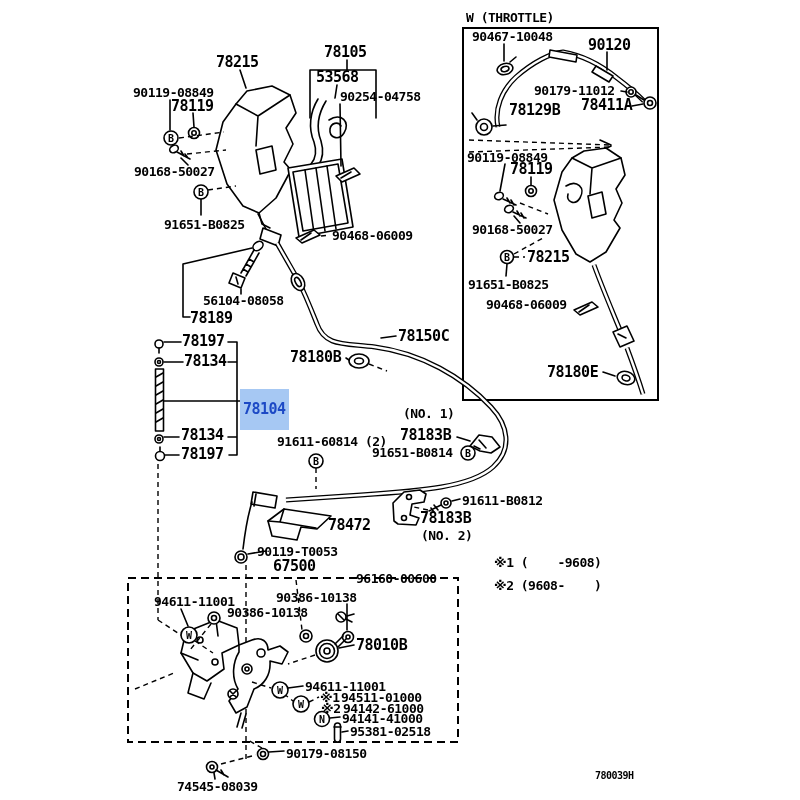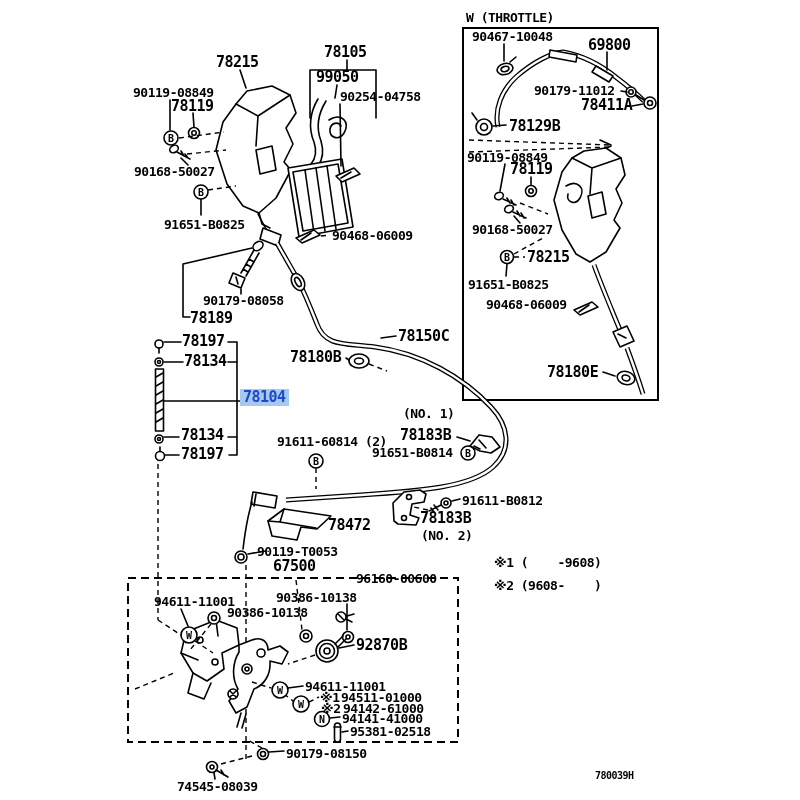--- a/index.html
+++ b/index.html
@@ -3,21 +3,21 @@
 <meta charset="utf-8">
 <style>
   html,body{margin:0;padding:0;background:#fff;}
   .stage{position:relative;width:800px;height:800px;background:#ffffff;overflow:hidden;
          font-family:"DejaVu Sans Mono","DejaVu Sans",monospace;}
   svg{position:absolute;left:0;top:0;}
   .lbl{position:absolute;font-weight:bold;color:#000;line-height:1;white-space:pre;z-index:3;}
   .sm{font-size:13px;letter-spacing:-0.5px;}
   .lg{font-size:15px;letter-spacing:-0.5px;}
   .xs{font-size:10px;letter-spacing:-0.5px;}
-  .hl{background:#a6c8f3;color:#1c49c5;padding:1px 3px;}
+  .hl{background:#a6c8f3;color:#1c49c5;padding:13px 3px;}
   
   .ln{fill:none;stroke:#000;stroke-width:1.6;stroke-linecap:round;stroke-linejoin:round;}
   .fw{fill:#fff;stroke:#000;stroke-width:1.6;stroke-linejoin:round;}
   .dl{fill:none;stroke:#000;stroke-width:1.4;stroke-dasharray:5 4;}
   .co{fill:none;stroke:#000;stroke-width:5;}
   .ci{fill:none;stroke:#fff;stroke-width:2.4;}
   .bx{fill:none;stroke:#000;stroke-width:2;}
   .bxd{fill:none;stroke:#000;stroke-width:2;stroke-dasharray:8 5;}
   .clt{font:bold 10px "DejaVu Sans Mono",monospace;text-anchor:middle;fill:#000;}
 </style>
@@ -309,26 +309,26 @@
   <g>
     <circle class="fw" cx="322" cy="719" r="7.5"></circle>
         <text class="clt" x="322" y="722.5">N</text>
   </g>
 </svg>
 
 <div class="lbl sm" style="left:133px;top:86px">90119-08849</div>
 <div class="lbl lg" style="left:171px;top:99px">78119</div>
 <div class="lbl lg" style="left:216px;top:55px">78215</div>
 <div class="lbl lg" style="left:324px;top:45px">78105</div>
-<div class="lbl lg" style="left:316px;top:70px">99050</div>
+<div class="lbl lg" style="left:316px;top:70px">53568</div>
 <div class="lbl sm" style="left:340px;top:90px">90254-04758</div>
 <div class="lbl sm" style="left:134px;top:165px">90168-50027</div>
 <div class="lbl sm" style="left:164px;top:218px">91651-B0825</div>
 <div class="lbl sm" style="left:332px;top:229px">90468-06009</div>
-<div class="lbl sm" style="left:203px;top:294px">90179-08058</div>
+<div class="lbl sm" style="left:203px;top:294px">56104-08058</div>
 <div class="lbl lg" style="left:190px;top:311px">78189</div>
 <div class="lbl lg" style="left:182px;top:334px">78197</div>
 <div class="lbl lg" style="left:184px;top:354px">78134</div>
 <div class="lbl lg hl" style="left:240px;top:389px">78104</div>
 <div class="lbl lg" style="left:181px;top:428px">78134</div>
 <div class="lbl lg" style="left:181px;top:447px">78197</div>
 <div class="lbl lg" style="left:398px;top:329px">78150C</div>
 <div class="lbl lg" style="left:290px;top:350px">78180B</div>
 <div class="lbl sm" style="left:277px;top:435px">91611-60814 (2)</div>
 <div class="lbl sm" style="left:403px;top:407px">(NO. 1)</div>
@@ -337,37 +337,37 @@
 <div class="lbl sm" style="left:462px;top:494px">91611-B0812</div>
 <div class="lbl lg" style="left:420px;top:511px">78183B</div>
 <div class="lbl sm" style="left:421px;top:529px">(NO. 2)</div>
 <div class="lbl lg" style="left:328px;top:518px">78472</div>
 <div class="lbl sm" style="left:257px;top:545px">90119-T0053</div>
 <div class="lbl lg" style="left:273px;top:559px">67500</div>
 <div class="lbl sm" style="left:154px;top:595px">94611-11001</div>
 <div class="lbl sm" style="left:276px;top:591px">90386-10138</div>
 <div class="lbl sm" style="left:227px;top:606px">90386-10138</div>
 <div class="lbl sm" style="left:356px;top:572px">96160-00600</div>
-<div class="lbl lg" style="left:356px;top:638px">92870B</div>
+<div class="lbl lg" style="left:356px;top:638px">78010B</div>
 <div class="lbl sm" style="left:305px;top:680px">94611-11001</div>
 <div class="lbl sm" style="left:320px;top:691px">※1</div>
 <div class="lbl sm" style="left:341px;top:691px">94511-01000</div>
 <div class="lbl sm" style="left:321px;top:702px">※2</div>
 <div class="lbl sm" style="left:343px;top:702px">94142-61000</div>
 <div class="lbl sm" style="left:342px;top:712px">94141-41000</div>
 <div class="lbl sm" style="left:350px;top:725px">95381-02518</div>
 <div class="lbl sm" style="left:286px;top:747px">90179-08150</div>
 <div class="lbl sm" style="left:177px;top:780px">74545-08039</div>
 
 <div class="lbl sm" style="left:466px;top:11px">W (THROTTLE)</div>
 <div class="lbl sm" style="left:472px;top:30px">90467-10048</div>
-<div class="lbl lg" style="left:588px;top:38px">69800</div>
+<div class="lbl lg" style="left:588px;top:38px">90120</div>
 <div class="lbl sm" style="left:534px;top:84px">90179-11012</div>
 <div class="lbl lg" style="left:581px;top:98px">78411A</div>
-<div class="lbl lg" style="left:509px;top:119px">78129B</div>
+<div class="lbl lg" style="left:509px;top:103px">78129B</div>
 <div class="lbl sm" style="left:467px;top:151px">90119-08849</div>
 <div class="lbl lg" style="left:510px;top:162px">78119</div>
 <div class="lbl sm" style="left:472px;top:223px">90168-50027</div>
 <div class="lbl lg" style="left:527px;top:250px">78215</div>
 <div class="lbl sm" style="left:468px;top:278px">91651-B0825</div>
 <div class="lbl sm" style="left:486px;top:298px">90468-06009</div>
 <div class="lbl lg" style="left:547px;top:365px">78180E</div>
 
 <div class="lbl sm" style="left:494px;top:556px">※1 (    -9608)</div>
 <div class="lbl sm" style="left:494px;top:579px">※2 (9608-    )</div>

